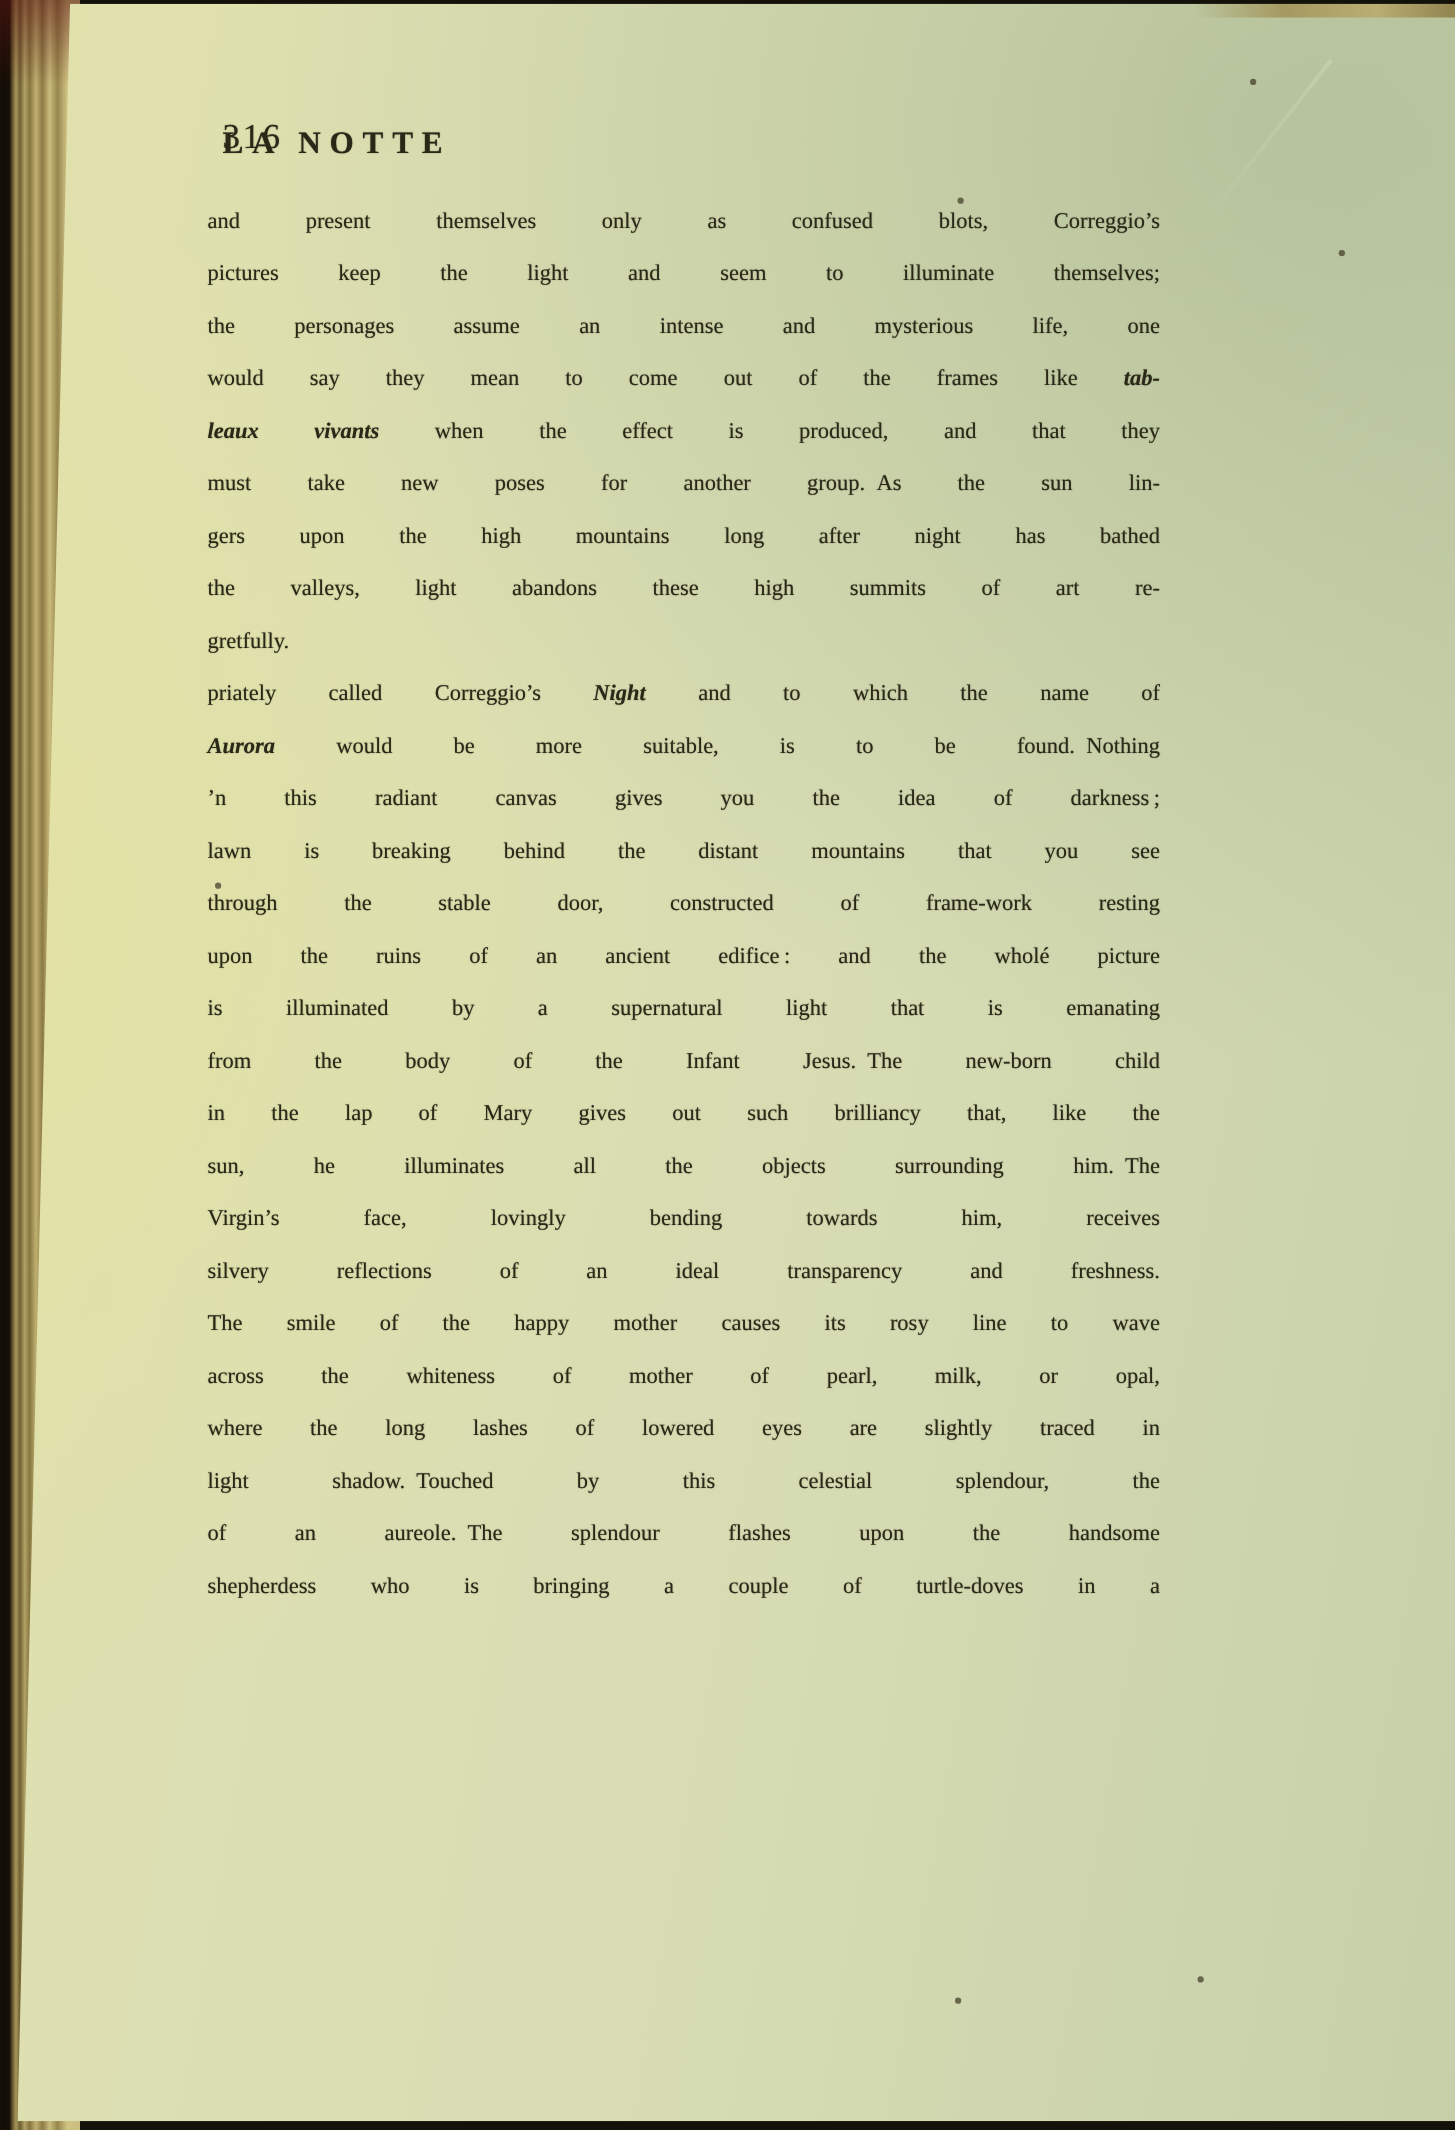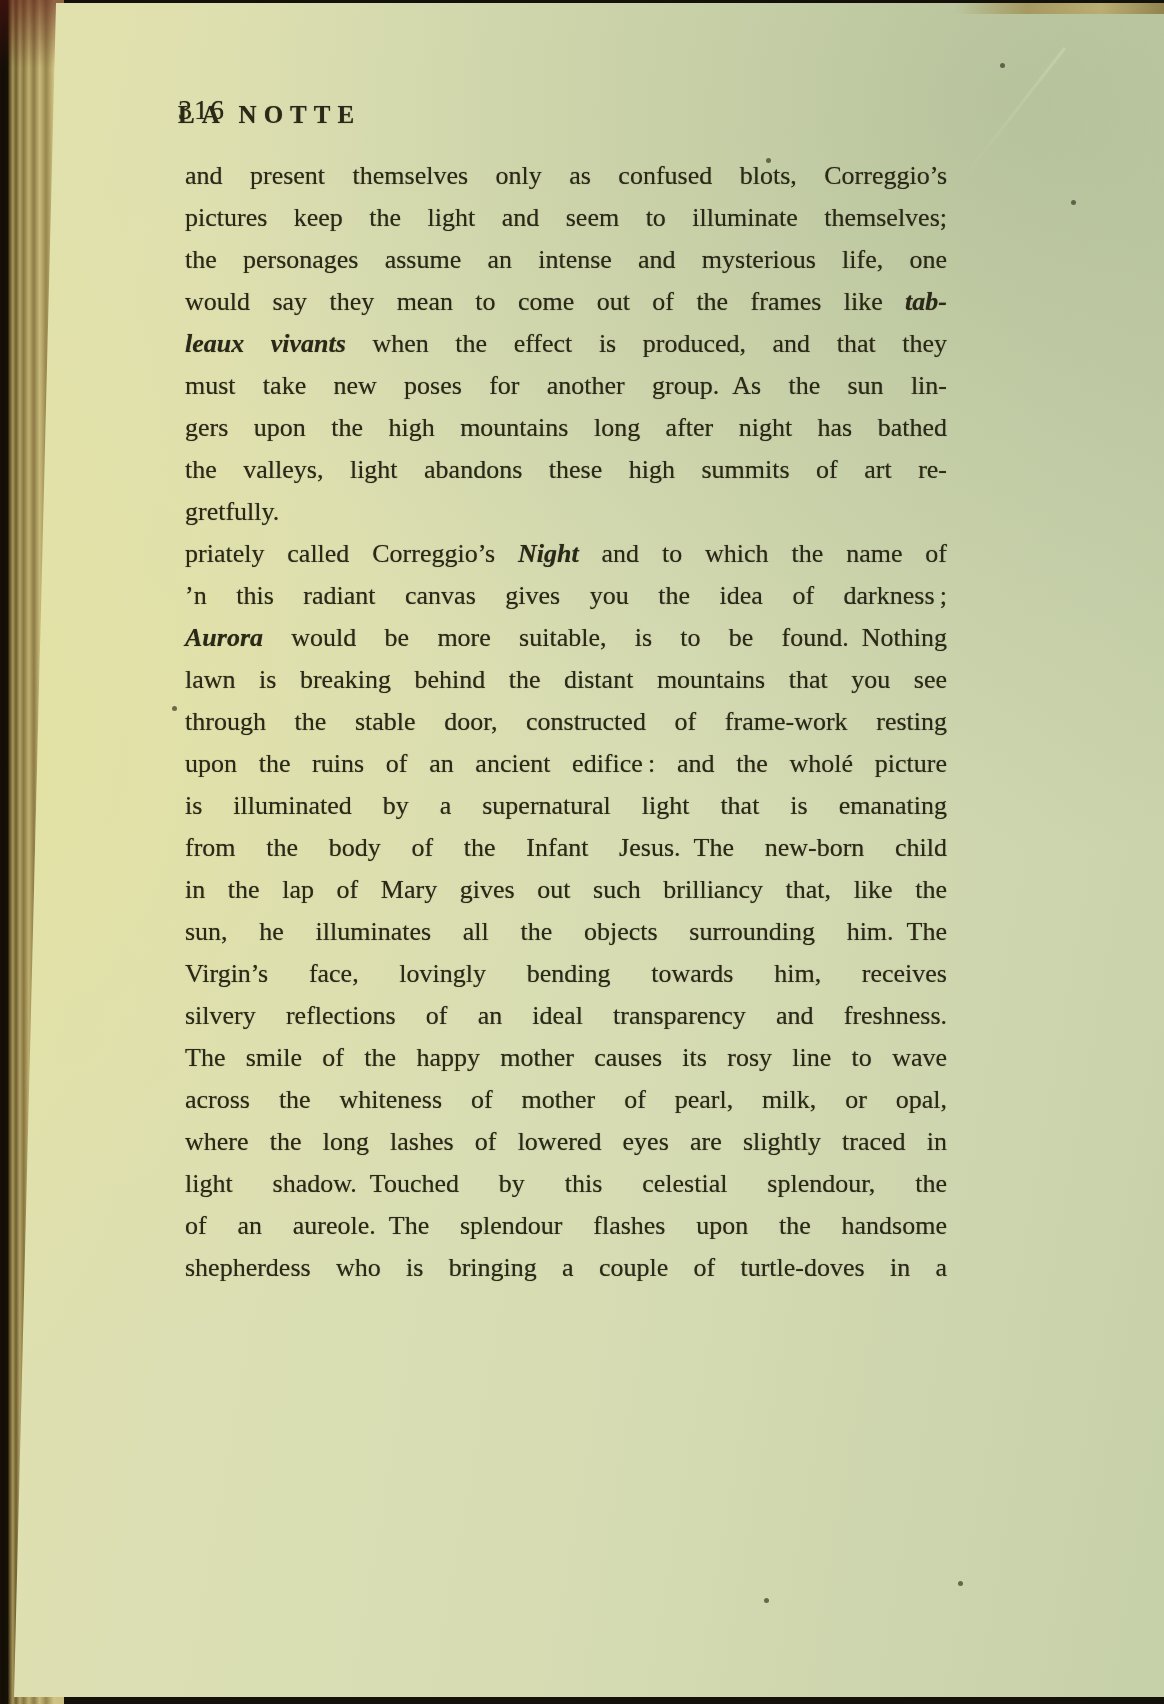--- a/index.html
+++ b/index.html
@@ -44,22 +44,22 @@
     font-feature-settings:"onum" 1;
     text-shadow:0 0 1px rgba(40,36,20,.6);
   }
   .running-title{
     position:absolute;left:178px;top:101px;width:762px;
     text-align:left;font-size:25px;font-weight:bold;
     letter-spacing:7px;color:var(--ink,#2a2817);
     text-shadow:0 0 1px rgba(40,36,20,.55);
   }
   .textblock{
-    position:absolute;left:185px;top:155px;width:762px;
-    font-size:26px;line-height:42px;color:var(--ink,#2a2817);
+    position:absolute;left:166px;top:155px;width:762px;
+    font-size:18px;line-height:42px;color:var(--ink,#2a2817);
     word-spacing:-1px;
     text-shadow:0 0 1px rgba(40,36,20,.55);
   }
   .line{
     height:42px;
     text-align:justify;
     text-align-last:justify;
     white-space:nowrap;
   }
   .line.nojust{text-align-last:left;}
@@ -90,22 +90,22 @@
         <div class="line"><span>the personages assume an intense and mysterious life, one</span></div>
         <div class="line"><span>would say they mean to come out of the frames like </span><em>tab-</em></div>
         <div class="line"><em>leaux vivants</em><span> when the effect is produced, and that they</span></div>
         <div class="line"><span>must take new poses for another group. As the sun lin-</span></div>
         <div class="line"><span>gers upon the high mountains long after night has bathed</span></div>
         <div class="line"><span>the valleys, light abandons these high summits of art re-</span></div>
         <div class="line nojust"><span>gretfully.</span></div>
       </div>
       <div>
         <div class="line"><span>priately called Correggio’s </span><em>Night</em><span> and to which the name of</span></div>
+        <div class="line"><em>Aurora</em><span> would be more suitable, is to be found. Nothing</span></div>
         <div class="line"><span>’n this radiant canvas gives you the idea of darkness ;</span></div>
-        <div class="line"><em>Aurora</em><span> would be more suitable, is to be found. Nothing</span></div>
         <div class="line"><span>lawn is breaking behind the distant mountains that you see</span></div>
         <div class="line"><span>through the stable door, constructed of frame-work resting</span></div>
         <div class="line"><span>upon the ruins of an ancient edifice : and the wholé picture</span></div>
         <div class="line"><span>is illuminated by a supernatural light that is emanating</span></div>
         <div class="line"><span>from the body of the Infant Jesus. The new-born child</span></div>
         <div class="line"><span>in the lap of Mary gives out such brilliancy that, like the</span></div>
         <div class="line"><span>sun, he illuminates all the objects surrounding him. The</span></div>
         <div class="line"><span>Virgin’s face, lovingly bending towards him, receives</span></div>
         <div class="line"><span>silvery reflections of an ideal transparency and freshness.</span></div>
         <div class="line"><span>The smile of the happy mother causes its rosy line to wave</span></div>

